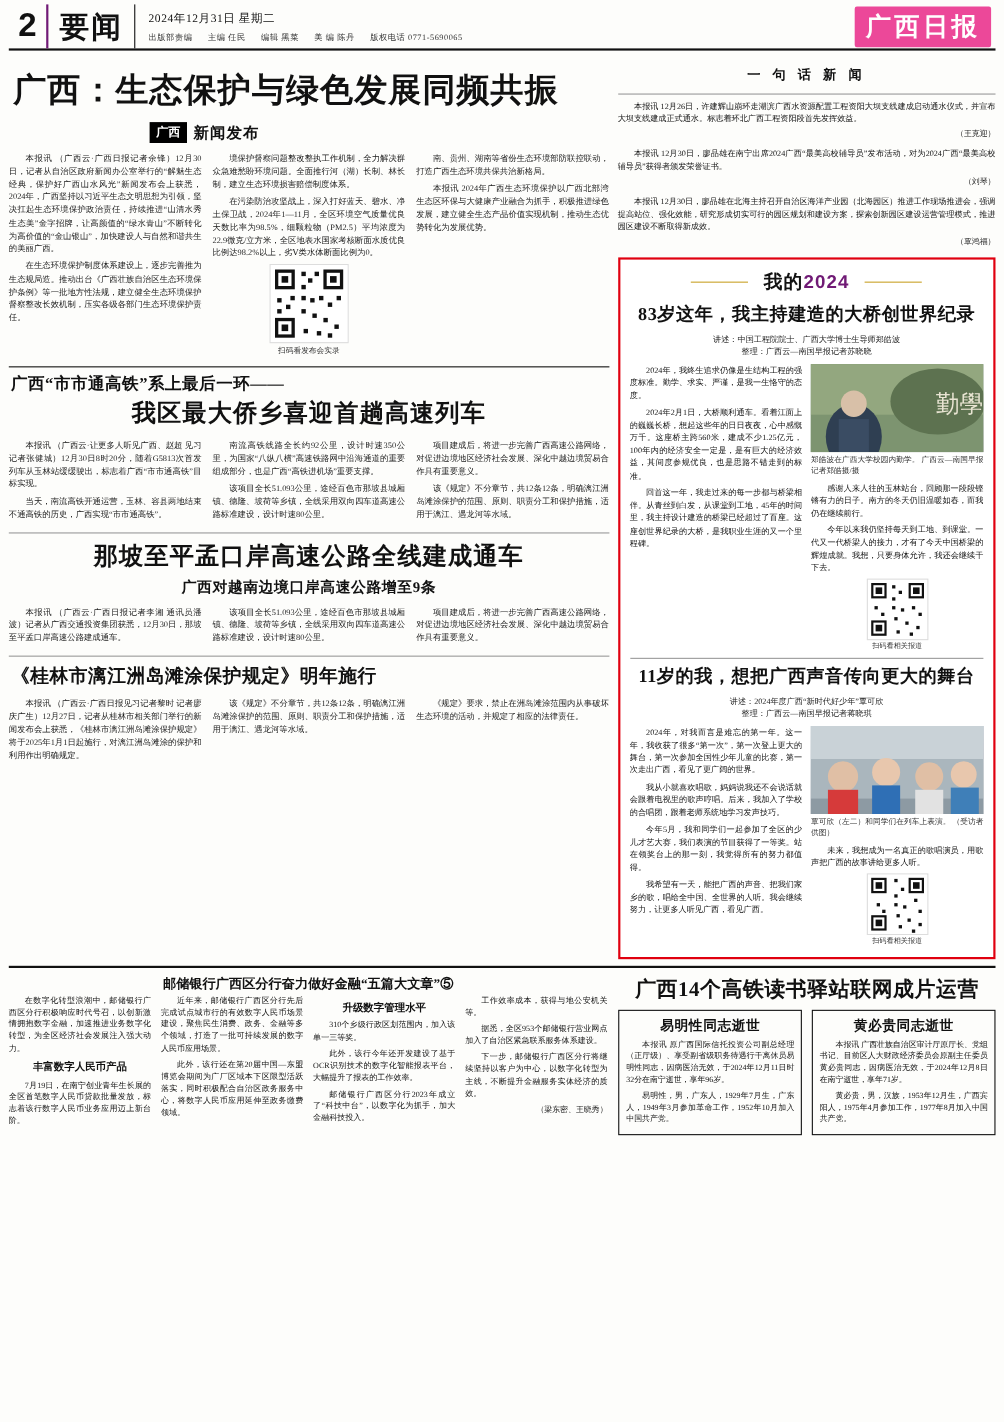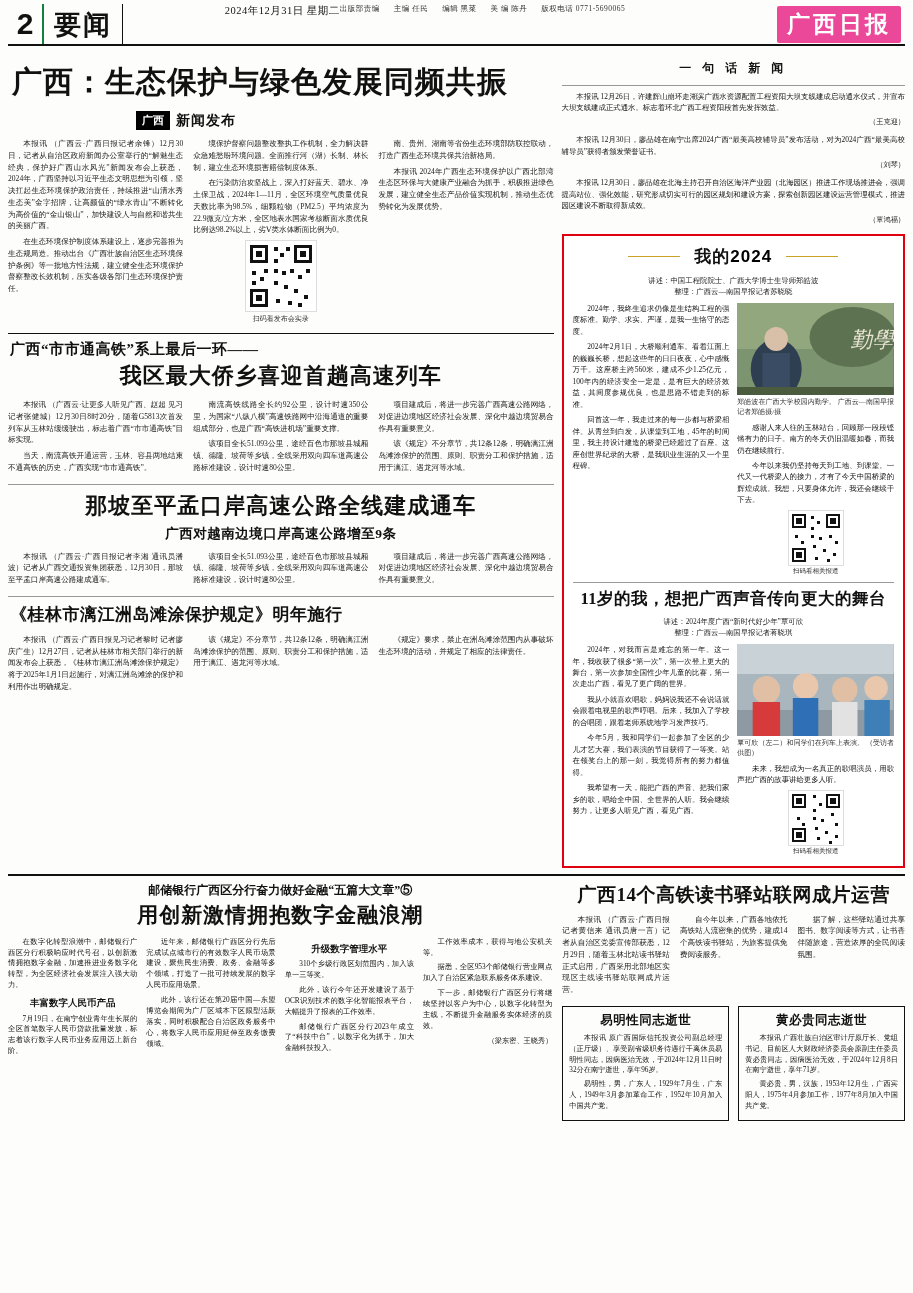--- a/index.html
+++ b/index.html
@@ -14,25 +14,25 @@
   }
   .page { width: 913px; height: 1293px; position: relative; padding: 0 8px; }
 
   
   .masthead { display:flex; align-items:stretch; height: 42px; border-bottom: 2px solid #111; margin: 4px 0 0 0;}
   .page-num {
     width: 34px; font-size: 30px; font-weight: bold; line-height: 40px; text-align:center;
     font-family: "Liberation Sans", sans-serif;
   }
   .sec-name {
-    border-left: 2px solid #15803d; border-right:1px solid #111;
+    border-left: 2px solid #701a75; border-right:1px solid #111;
     padding: 0 10px; font-size: 27px; font-weight: bold; line-height: 42px;
     letter-spacing: 2px;
   }
-  .mast-mid { flex: 1; padding-left: 12px; display:flex; justify-content:center; }
+  .mast-mid { flex: 1; padding-left: 12px; display:flex; flex-direction:column; justify-content:center; }
   .mast-date { font-size: 10.5px; letter-spacing: .5px; margin-bottom: 5px; }
   .mast-credits { font-size: 7.5px; color:#333; display:flex; gap: 14px; }
   .mast-credits span { letter-spacing: .5px; }
   .logo {
     width: 190px; display:flex; align-items:center; justify-content:flex-end; padding-right: 4px;
   }
   .logo-box {
     background:#ec4899; color:#fff; font-size: 23px; font-weight:bold; letter-spacing: 3px;
     padding: 3px 10px; font-family: "Liberation Serif", serif;
     border-radius: 2px;
@@ -69,32 +69,32 @@
 
   
   .feature {
     border: 2.5px solid #e0000f; padding: 8px 9px 10px; margin-top: 8px; background:#fff;
   }
   .feature-banner { text-align:center; margin-bottom: 6px; position:relative; }
   .banner-inner {
     display:inline-block; position:relative; padding: 1px 26px; font-size: 17px; font-weight:bold;
     letter-spacing:1px;
   }
-  .banner-inner .y2024 { color:#000000; font-family:"Liberation Sans",sans-serif; }
+  .banner-inner .y2024 { color:#701a75; font-family:"Liberation Sans",sans-serif; }
   .banner-line { position:absolute; top:50%; width:52px; height:1px; background:#c9a227;}
   .banner-line.l { left:-40px;} .banner-line.r { right:-40px;}
   .feat-title { font-size: 16.5px; font-weight:bold; text-align:center; margin: 4px 0 6px; letter-spacing:.5px;}
   .feat-meta { font-size: 7.4px; text-align:center; color:#222; line-height:1.5; margin-bottom:6px;}
   .feat-body { font-size: 7.4px; line-height:1.55; text-align:justify; }
   .feat-body p { margin:0 0 4px; text-indent:2em; }
   .feat-cols { display:flex; gap:8px; }
   .feat-col { flex:1; }
   .photo {
-    width:100%; height: 92px; background: linear-gradient(170deg,#9fb6c8,#6a8598 60%,#4e6475);
-    position:relative; overflow:hidden; margin-bottom:3px;font-style:italic;
+    width:100%; height: 80px; background: linear-gradient(170deg,#9fb6c8,#6a8598 60%,#4e6475);
+    position:relative; overflow:hidden; margin-bottom:3px;
   }
   .photo.p1 { background: linear-gradient(160deg,#8fa98f 0%,#6d8a63 45%,#3e5236 100%); }
   .photo.p2 { background: linear-gradient(160deg,#b9c6cf 0%,#8b9aa6 40%,#5d6b76 100%); }
   .photo-cap { font-size:7px; color:#333; line-height:1.4; text-align:justify; }
   .qr-sm { width: 56px; height:56px; background:#fff; border:1px solid #ddd; margin: 3px auto 1px; }
   .qr-sm-cap { font-size:6.5px; text-align:center; color:#333;}
 
   
   .bottom { margin-top: 6px; border-top: 2px solid #111; padding-top: 6px; display:flex; gap:10px;}
   .bottom-left { width: 548px; }
@@ -268,20 +268,21 @@
 
       <div class="feature">
         <div class="feature-banner">
           <span class="banner-inner">
             <span class="banner-line l"></span>
             <span>我的</span><span class="y2024">2024</span>
             <span class="banner-line r"></span>
           </span>
         </div>
 
+        <div class="feat-title">83岁这年，我主持建造的大桥创世界纪录</div>
         <div class="feat-meta">
           <div>讲述：中国工程院院士、广西大学博士生导师郑皓波</div>
           <div>整理：广西云—南国早报记者苏晓晓</div>
         </div>
 
         <div class="feat-cols">
           <div class="feat-col">
             <div class="feat-body">
               <p>2024年，我终生追求仍像是生结构工程的强度标准。勤学、求实、严谨，是我一生恪守的态度。</p>
               <p>2024年2月1日，大桥顺利通车。看着江面上的巍巍长桥，想起这些年的日日夜夜，心中感慨万千。这座桥主跨560米，建成不少1.25亿元，100年内的经济安全一定是，是有巨大的经济效益，其间度参规优良，也是思路不错走到的标准。</p>
@@ -411,21 +412,20 @@
           </div>
         </div>
       </div>
     </div>
   </div>
 
   <div class="bottom">
 
     <div class="bottom-left">
       <div class="bl-head">邮储银行广西区分行奋力做好金融“五篇大文章”⑤</div>
-      <div class="bl-head2">用创新激情拥抱数字金融浪潮</div>
       <div class="cols4">
         <div class="col4">
           <p>在数字化转型浪潮中，邮储银行广西区分行积极响应时代号召，以创新激情拥抱数字金融，加速推进业务数字化转型，为全区经济社会发展注入强大动力。</p>
           <div class="mini-head">丰富数字人民币产品</div>
           <p>7月19日，在南宁创业青年生长展的全区首笔数字人民币贷款批量发放，标志着该行数字人民币业务应用迈上新台阶。</p>
         </div>
         <div class="col4">
           <p>近年来，邮储银行广西区分行先后完成试点城市行的有效数字人民币场景建设，聚焦民生消费、政务、金融等多个领域，打造了一批可持续发展的数字人民币应用场景。</p>
           <p>此外，该行还在第20届中国—东盟博览会期间为广厂区域本下区限型活跃落实，同时积极配合自治区政务服务中心，将数字人民币应用延伸至政务缴费领域。</p>
         </div>
@@ -439,31 +439,20 @@
           <p>工作效率成本，获得与地公安机关等。</p>
           <p>据悉，全区953个邮储银行营业网点加入了自治区紧急联系服务体系建设。</p>
           <p>下一步，邮储银行广西区分行将继续坚持以客户为中心，以数字化转型为主线，不断提升金融服务实体经济的质效。</p>
           <p class="credit">（梁东密、王晓秀）</p>
         </div>
       </div>
     </div>
 
     <div class="bottom-right">
       <div class="br-head">广西14个高铁读书驿站联网成片运营</div>
-      <div class="cols3">
-        <div class="col">
-          <p>本报讯  （广西云·广西日报记者黄信来  通讯员唐一言）记者从自治区党委宣传部获悉，12月29日，随着玉林北站读书驿站正式启用，广西采用北部地区实现区主线读书驿站联网成片运营。</p>
-        </div>
-        <div class="col">
-          <p>自今年以来，广西各地依托高铁站人流密集的优势，建成14个高铁读书驿站，为旅客提供免费阅读服务。</p>
-        </div>
-        <div class="col">
-          <p>据了解，这些驿站通过共享图书、数字阅读等方式，让书香伴随旅途，营造浓厚的全民阅读氛围。</p>
-        </div>
-      </div>
 
       <div class="obits">
         <div class="obit">
           <h4>易明性同志逝世</h4>
           <p>本报讯  原广西国际信托投资公司副总经理（正厅级）、享受副省级职务待遇行干离休员易明性同志，因病医治无效，于2024年12月11日时32分在南宁逝世，享年96岁。</p>
           <p>易明性，男，广东人，1929年7月生，广东人，1949年3月参加革命工作，1952年10月加入中国共产党。</p>
         </div>
         <div class="obit">
           <h4>黄必贵同志逝世</h4>
           <p>本报讯  广西壮族自治区审计厅原厅长、党组书记、目前区人大财政经济委员会原副主任委员黄必贵同志，因病医治无效，于2024年12月8日在南宁逝世，享年71岁。</p>

